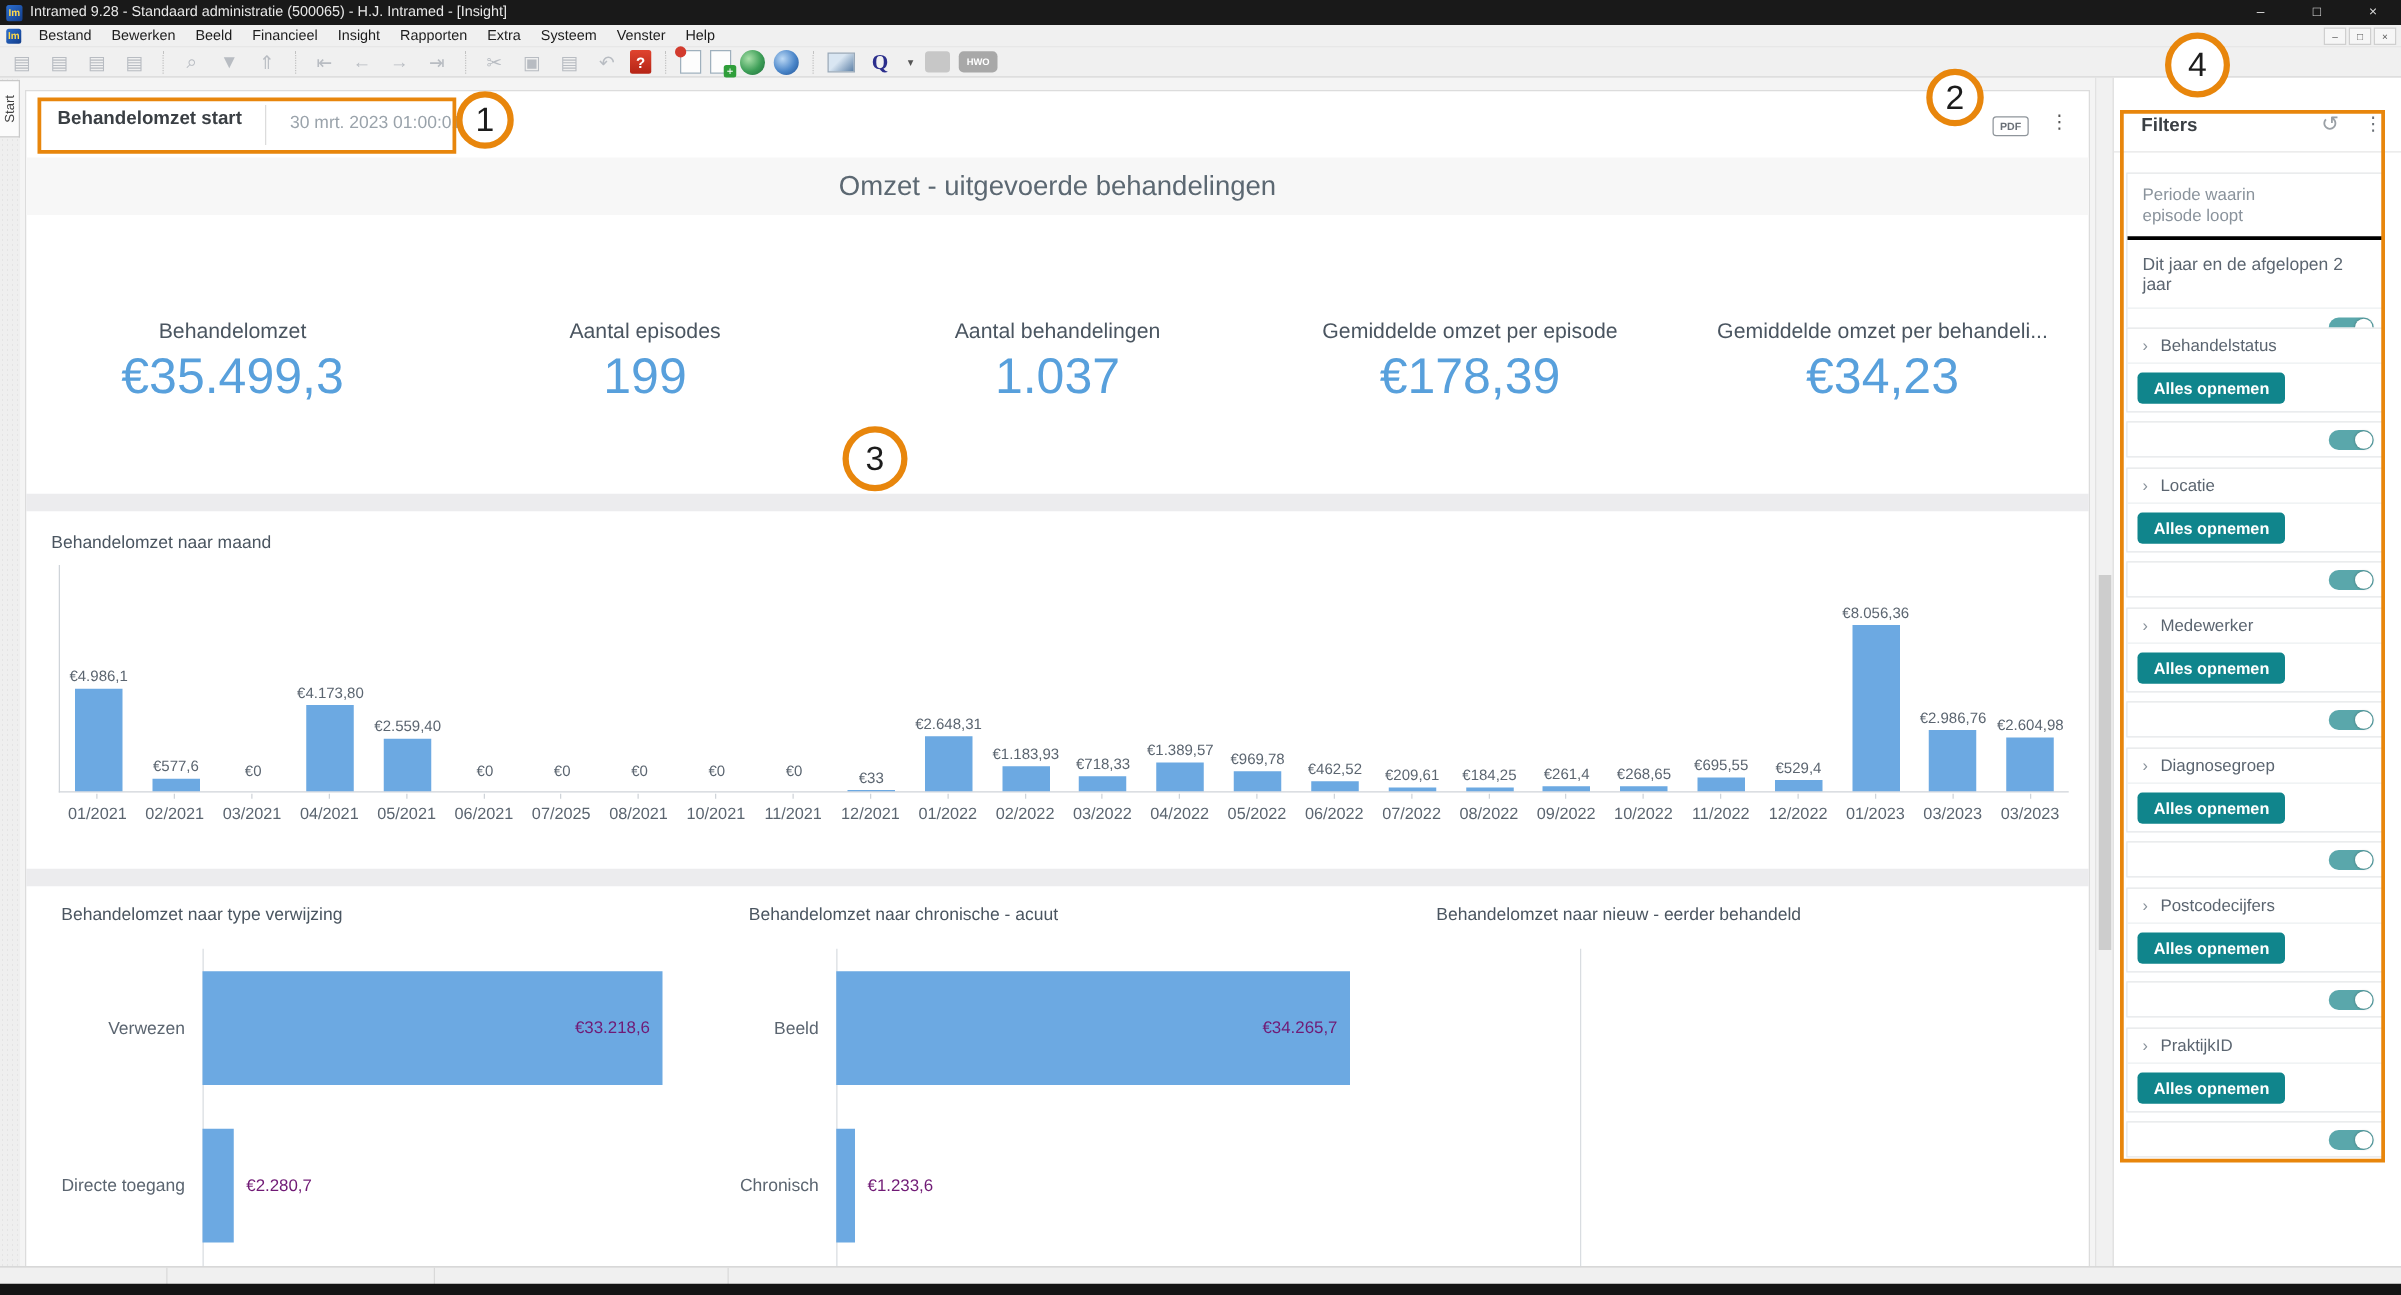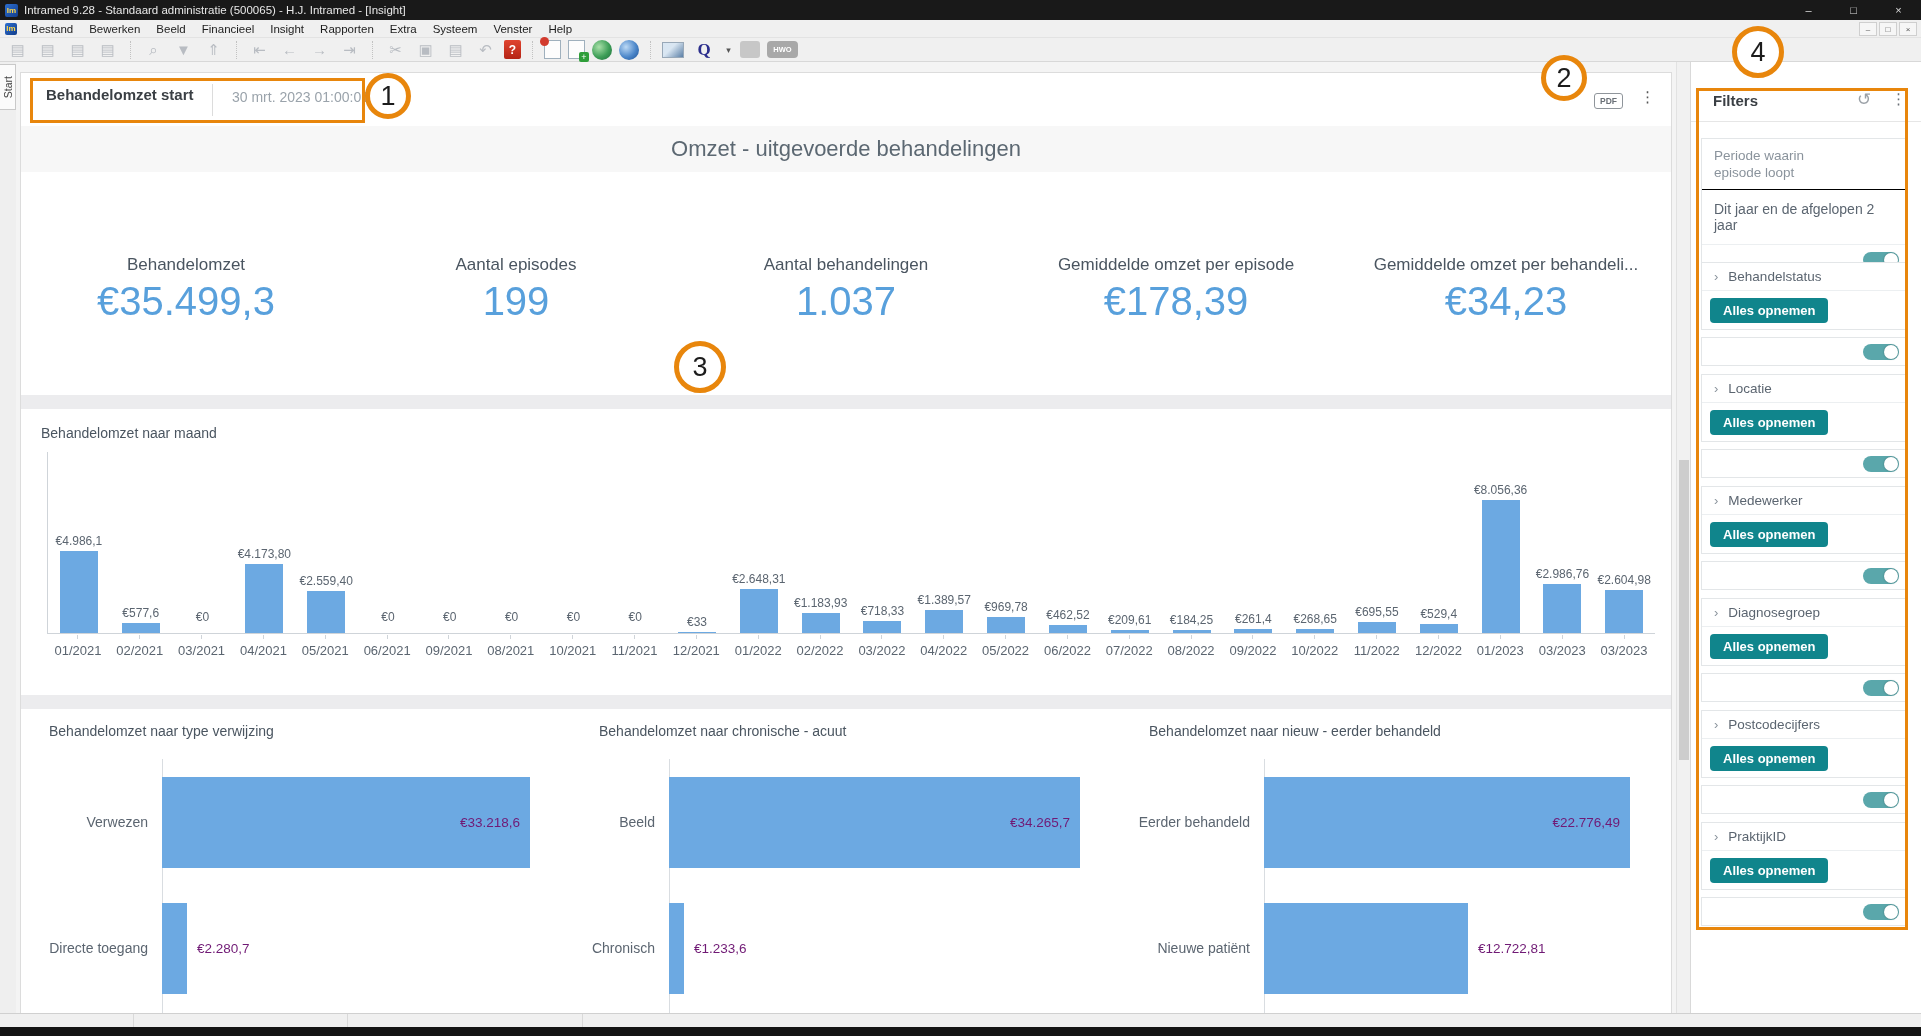--- a/index.html
+++ b/index.html
@@ -84,21 +84,21 @@
   .vthumb{position:absolute;left:2px;top:398px;width:10px;height:300px;background:#cdcdcd}
 
   
   .rightpanel{position:absolute;left:1690px;top:62px;width:231px;height:951px;background:#fff;border-left:1px solid #d9d9d9}
   .f-header{position:absolute;left:0;top:0;width:100%;height:60px;border-bottom:1px solid #e6e6e6}
   .f-title{position:absolute;left:22px;top:30px;font-size:15px;font-weight:bold;color:#3A3F44}
   .f-refresh{position:absolute;left:166px;top:27px;font-size:17px;color:#9AA0A6}
   .f-kebab{position:absolute;left:200px;top:28px;font-size:15px;color:#6a7077}
   .fbox{border:1px solid #e3e6e8;background:#fff}
   .f-period{position:absolute;left:10px;right:13px;top:76px}
-  .fp-label{padding:8px 12px;font-size:13.5px;color:#8A939C;line-height:17px;border-bottom:1px solid #000000}
+  .fp-label{padding:8px 12px;font-size:13.5px;color:#8A939C;line-height:17px;border-bottom:3px solid #000000}
   .fp-value{padding:11px 12px;font-size:14px;color:#5B6570;border-bottom:1px solid #eceff1}
   .toggle-row{height:29px;display:flex;align-items:center;justify-content:flex-end;padding:0 8px}
   .toggle{width:36px;height:16px;border-radius:8px;background:var(--toggle-teal);position:relative}
   .toggle::after{content:"";position:absolute;right:1px;top:1px;width:14px;height:14px;border-radius:50%;background:#fff;box-shadow:0 0 2px rgba(0,0,0,.35)}
   .fgroups{position:absolute;left:10px;right:13px;top:200px}
   .fgroup{margin-bottom:8px}
   .fg-hdr{height:28px;display:flex;align-items:center;padding:0 12px;border-bottom:1px solid #eceff1;font-size:13.5px;color:#5B6570}
   .fg-hdr .chev{color:#8A939C;margin-right:10px;font-size:13px}
   .fg-btnrow{height:38px;display:flex;align-items:center;padding:0 8px}
   .teal-btn{background:var(--teal);color:#fff;font-size:13px;font-weight:bold;border:none;border-radius:4px;padding:5px 13px}
@@ -329,21 +329,21 @@
           <div class="mbar" style="height: 43px;"></div>
         </div>
       </div>
     <div class="mlabels">
         <div class="mmonth">01/2021</div>
         <div class="mmonth">02/2021</div>
         <div class="mmonth">03/2021</div>
         <div class="mmonth">04/2021</div>
         <div class="mmonth">05/2021</div>
         <div class="mmonth">06/2021</div>
-        <div class="mmonth">09/2021</div>
+        <div class="mmonth">07/2025</div>
         <div class="mmonth">08/2021</div>
         <div class="mmonth">10/2021</div>
         <div class="mmonth">11/2021</div>
         <div class="mmonth">12/2021</div>
         <div class="mmonth">01/2022</div>
         <div class="mmonth">02/2022</div>
         <div class="mmonth">03/2022</div>
         <div class="mmonth">04/2022</div>
         <div class="mmonth">05/2022</div>
         <div class="mmonth">06/2022</div>
@@ -400,37 +400,20 @@
             <div class="htrack">
               <div class="hval" style="left: 25px;">€1.233,6</div>
               <div class="hbar" style="width: 15px;"></div>
             </div>
           </div>
         </div>
       </div>
       <div class="hpanel">
         <div class="sec-title">Behandelomzet naar nieuw - eerder behandeld</div>
         <div class="haxis" style="left: 139px;"></div>
-        <div class="hrows">
-          <div class="hrow">
-            <div class="hlabel" style="width: 139px;">Eerder behandeld</div>
-            <div class="htrack">
-              <div class="hbar" style="width: 366px;">
-                <div class="hval inside">€22.776,49</div>
-              </div>
-            </div>
-          </div>
-          <div class="hrow">
-            <div class="hlabel" style="width: 139px;">Nieuwe patiënt</div>
-            <div class="htrack">
-              <div class="hval" style="left: 214px;">€12.722,81</div>
-              <div class="hbar" style="width: 204px;"></div>
-            </div>
-          </div>
-        </div>
       </div>
     </div>
 </div>
 
 <div class="vscroll">
   <div class="vthumb"></div>
 </div>
 
 <div class="rightpanel">
   <div class="f-header">

